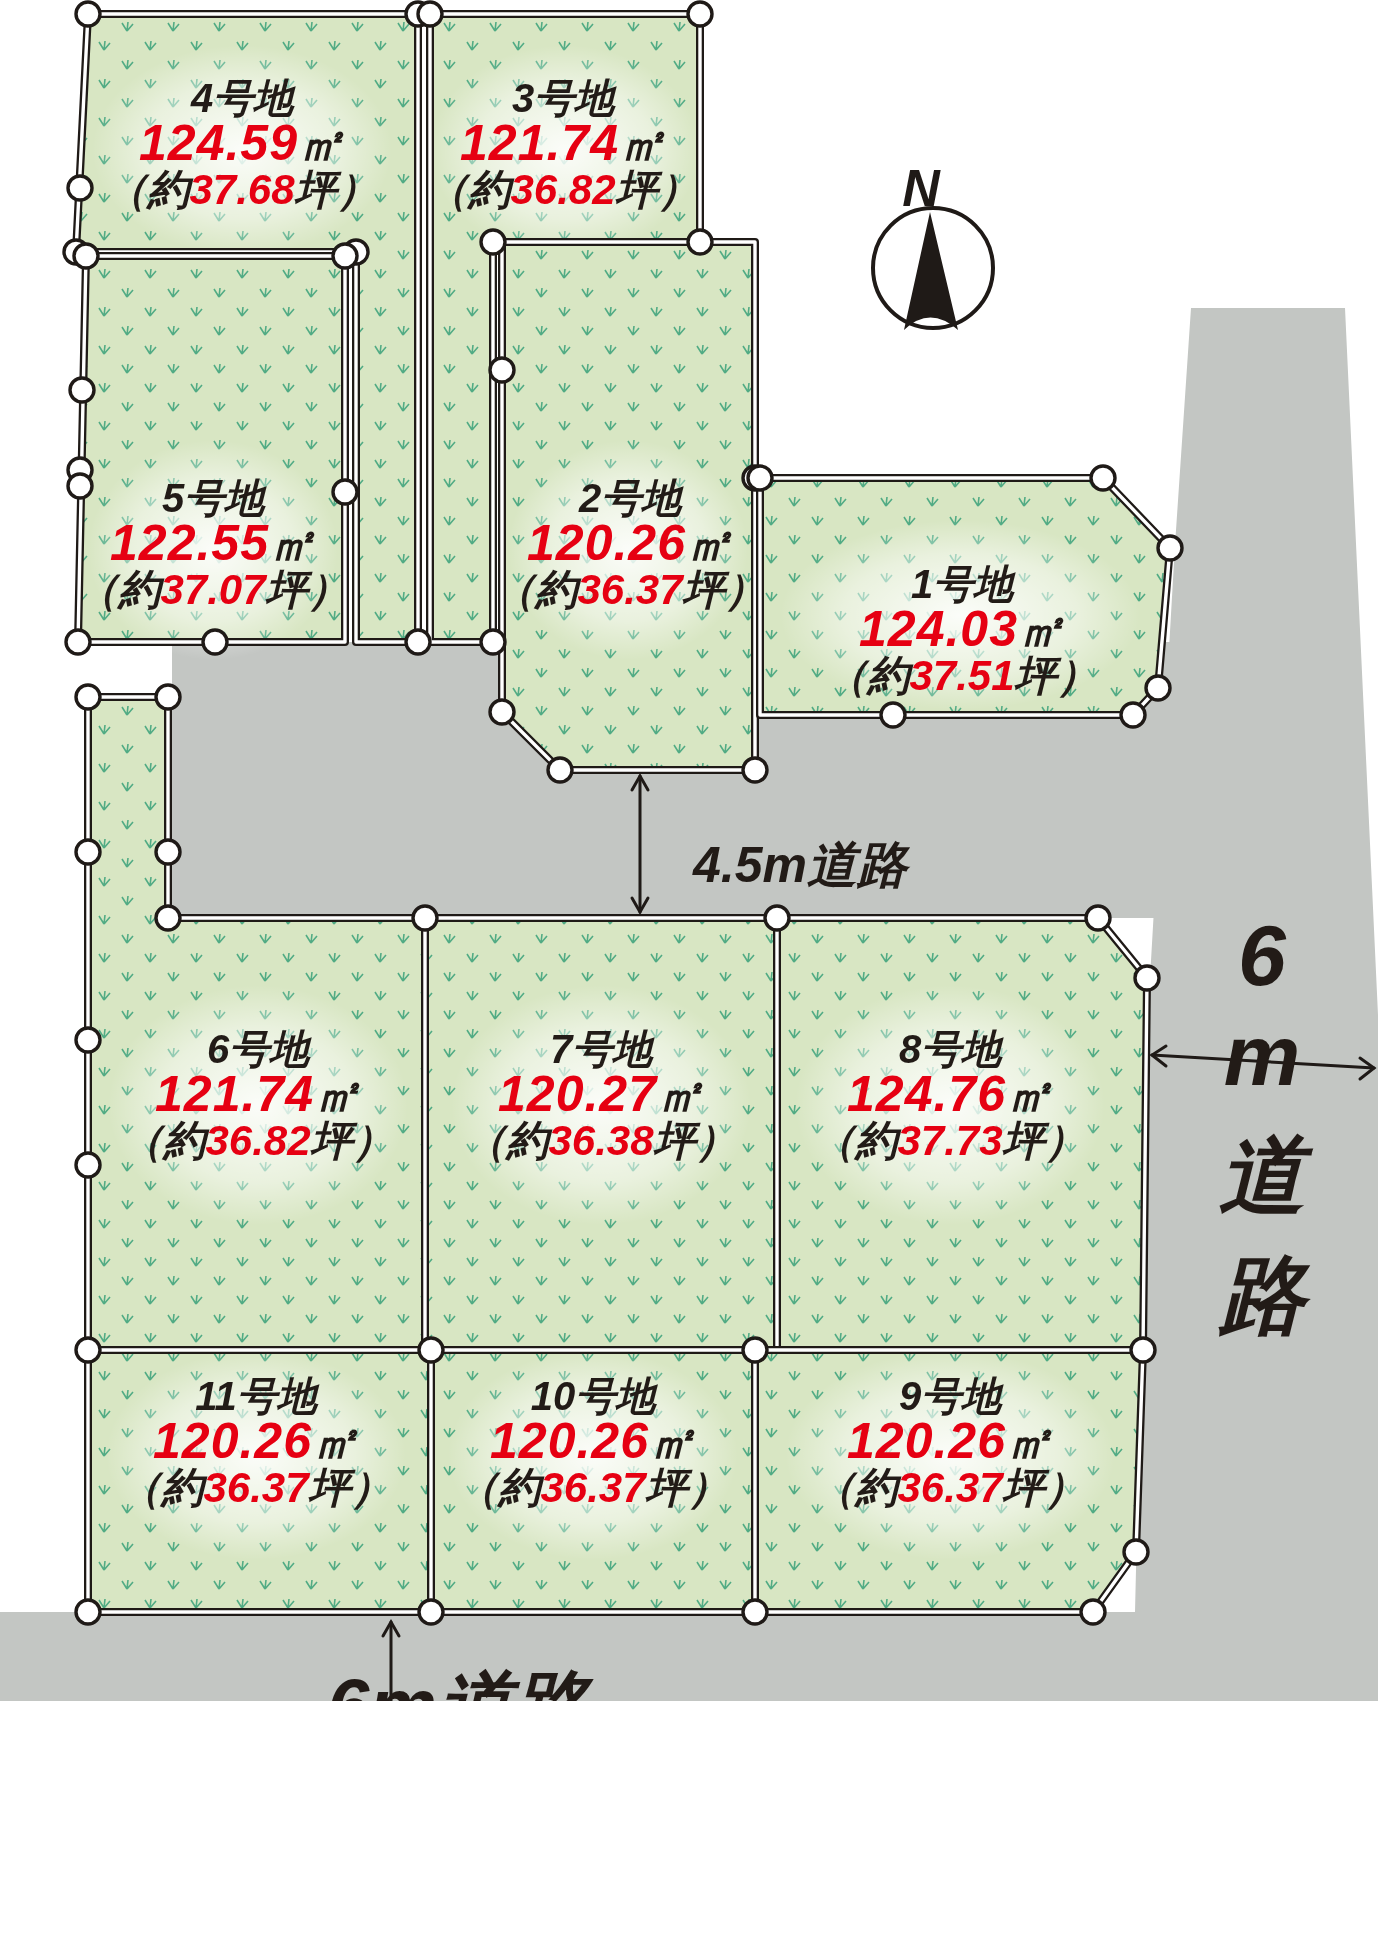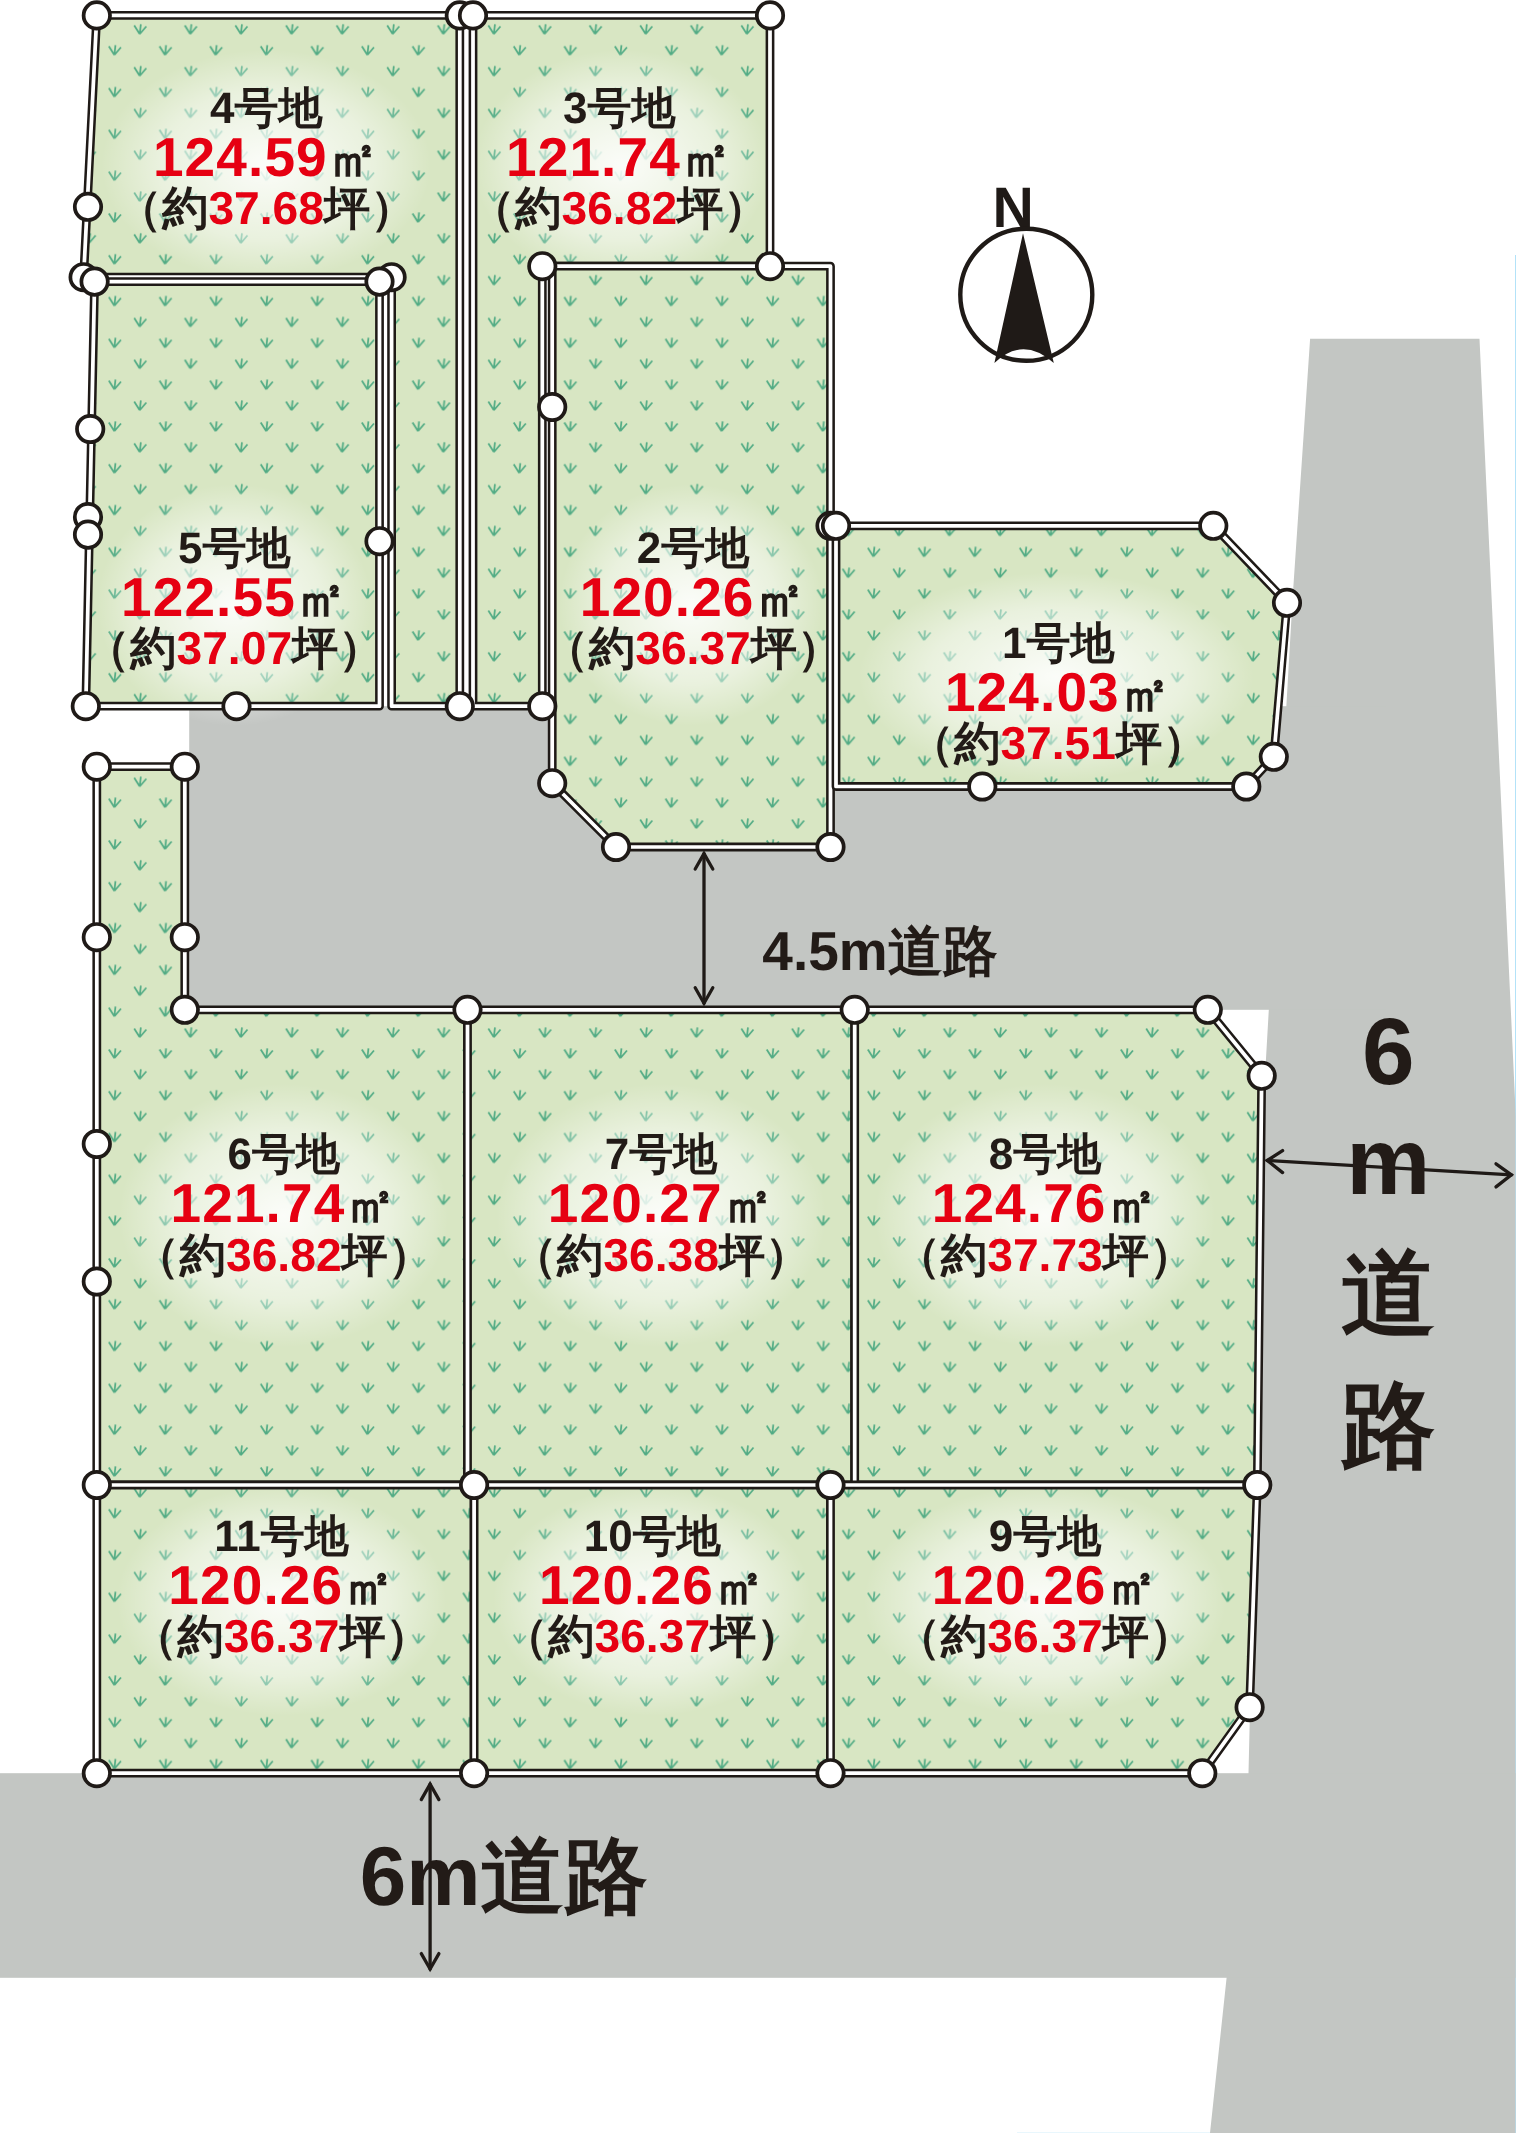--- a/index.html
+++ b/index.html
@@ -1,17 +1,17 @@
 <!DOCTYPE html>
 <html><head>
 <meta charset="utf-8">
 <style>
   html,body{margin:0;padding:0;background:#ffffff;}
-  .stage{width:1378px;height:1939px;position:relative;margin:0 auto;background:#0ea5e9;
-         font-family:"Liberation Sans","DejaVu Sans",sans-serif;}
+  .stage{width:1378px;height:1701px;position:relative;margin:0 auto;background:#5eead4;
+         font-family:"Liberation Sans","DejaVu Sans",sans-serif;font-style:italic;}
   svg{display:block;}
   .lot-fill{fill:url(#grass);}
   .lot-edge-outer{fill:none;stroke:#1f1a17;stroke-width:8;stroke-linejoin:round;}
   .lot-edge-inner{fill:none;stroke:#ffffff;stroke-width:3.4;stroke-linejoin:round;}
   .glow{fill:url(#glow);}
   .vtx{fill:#ffffff;stroke:#1f1a17;stroke-width:3.4;}
   .road{fill:#c3c6c3;}
   .whitegap{fill:#ffffff;}
   text{font-family:"Liberation Sans","DejaVu Sans",sans-serif;font-weight:bold;}
   .lot-name{font-size:40px;fill:#221b17;text-anchor:middle;}

